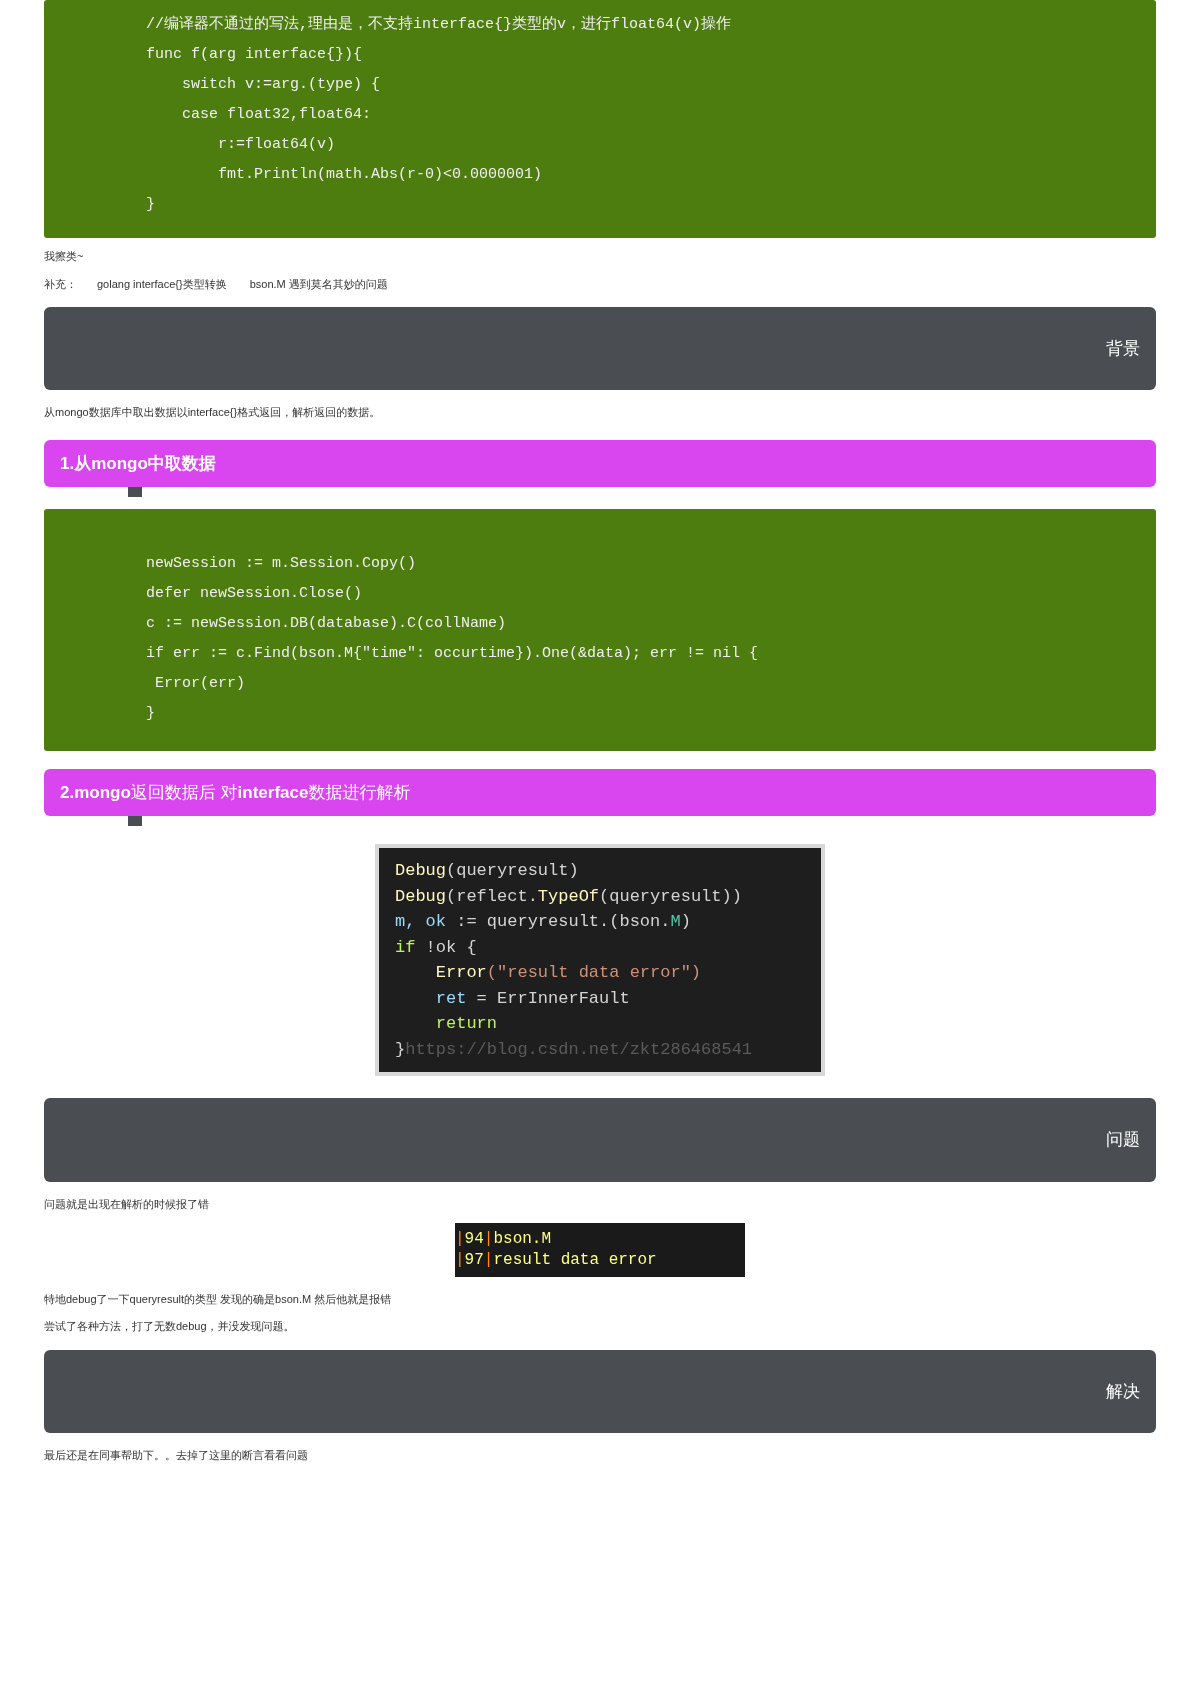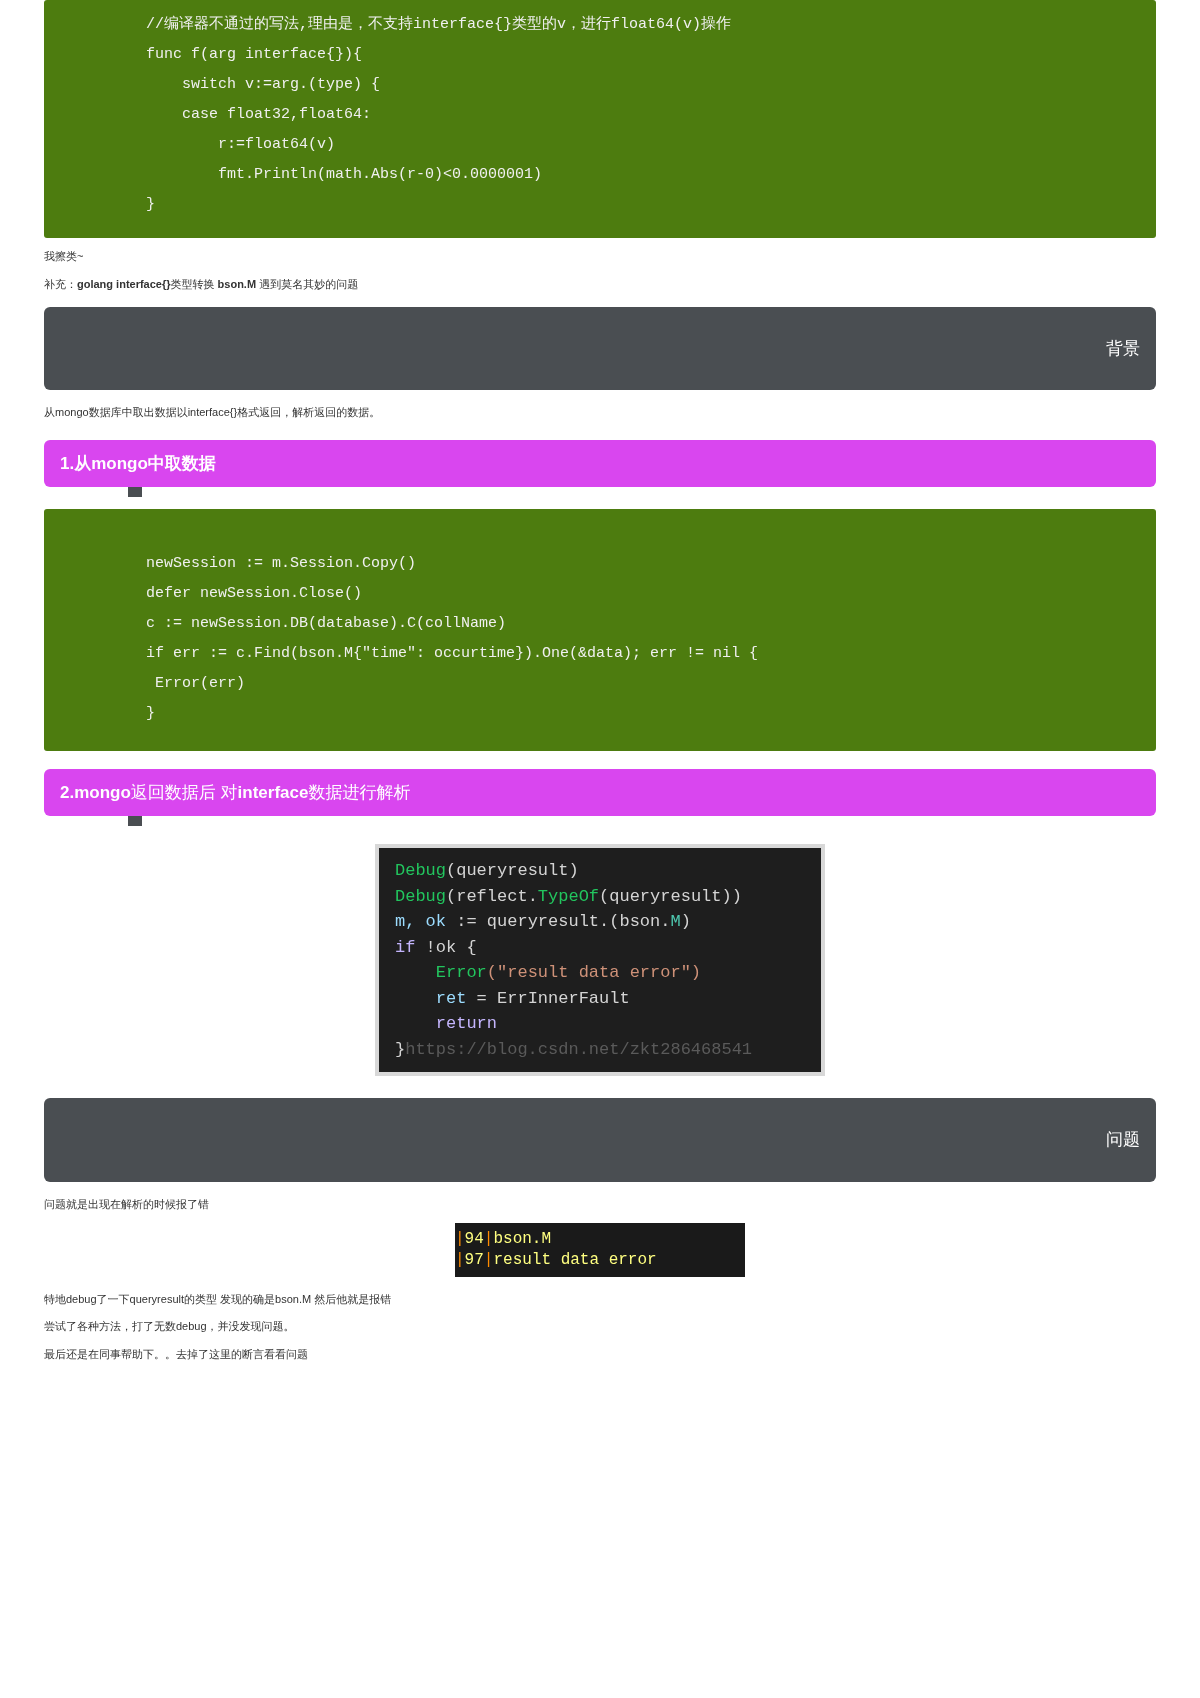--- a/index.html
+++ b/index.html
@@ -30,21 +30,22 @@
   .code-block.tall {
     padding-top: 40px;
     padding-bottom: 22px;
     margin-top: 12px;
   }
   .para {
     margin: 10px 0;
     font-size: 11px;
   }
   .para strong {
-    font-weight: bold;
+    font-weight: normal;
+    margin-left: 20px;
   }
   .section-bar {
     background: #4a4e52;
     color: #fff;
     padding: 28px 16px;
     font-size: 17px;
     font-weight: 500;
     border-radius: 6px;
     margin: 14px 0 14px 0;
     text-align: right;
@@ -69,22 +70,22 @@
     color: #ccc;
     font-family: Consolas, "Courier New", monospace;
     font-size: 17px;
     padding: 10px 16px;
     white-space: pre;
     line-height: 1.5;
     border: 4px solid #d8d8d8;
     width: 410px;
     margin: 18px auto 22px auto;
   }
-  .dark-code .kw { color: #c4b5fd; }
-  .dark-code .fn { color: #22c55e; }
+  .dark-code .kw { color: #bef264; }
+  .dark-code .fn { color: #fef9c3; }
   .dark-code .var { color: #9cdcfe; }
   .dark-code .str { color: #ce9178; }
   .dark-code .typ { color: #4ec9b0; }
   .dark-code .pln { color: #d4d4d4; }
   .dark-code .wm { color: #5a5a5a; margin-top: 36px; }
   .dark-err-box {
     background: #1a1a1a;
     color: #ddd;
     font-family: Consolas, "Courier New", monospace;
     font-size: 16px;
@@ -151,16 +152,17 @@
 
   <p class="para">问题就是出现在解析的时候报了错</p>
 
   <div class="dark-err-box"><span class="or">|</span><span class="yl">94</span><span class="or">|</span><span class="yl">bson.M</span>
 <span class="or">|</span><span class="yl">97</span><span class="or">|</span><span class="yl">result data error</span><span class="gr" style="position:relative;"></span></div>
 
   <p class="para">特地debug了一下queryresult的类型 发现的确是bson.M 然后他就是报错</p>
 
   <p class="para">尝试了各种方法，打了无数debug，并没发现问题。</p>
 
+  <div class="section-bar">解决</div>
 
   <p class="para">最后还是在同事帮助下。。去掉了这里的断言看看问题</p>
 
 </div>
 
 </body></html>

